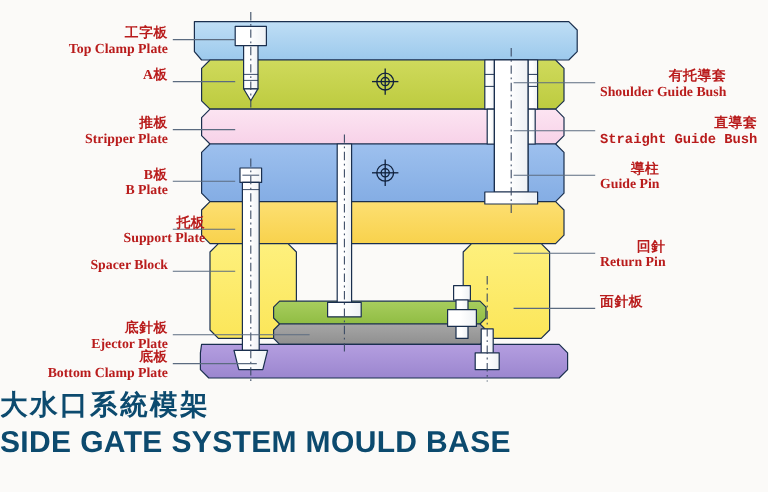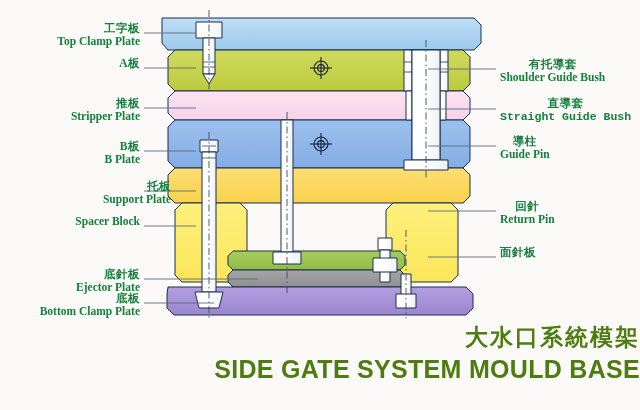--- a/index.html
+++ b/index.html
@@ -4,31 +4,31 @@
 <style>
   html,body{margin:0;padding:0;background:#fff;}
   #stage{
     position:relative;width:640px;height:410px;overflow:hidden;
     background:#fbfaf8;
     font-family:"Liberation Serif",serif;
   }
   #art{position:absolute;left:0;top:0;width:640px;height:410px;}
 
   .lbl{
-    position:absolute;color:#15803d;line-height:1.12;
+    position:absolute;color:#b91c1c;line-height:1.12;
     font-family:"Liberation Serif",serif;font-weight:bold;
     white-space:nowrap;
   }
   .lbl .cn{font-size:11.5px;letter-spacing:.5px;display:block;}
   .lbl .en{font-size:11.5px;letter-spacing:0px;display:block;}
   .lbl.left{text-align:right;}
-  .lbl.right{text-align:center;}
+  .lbl.right{text-align:right;}
 
   #title{
-    position:absolute;left:0;right:0;text-align:right;color:#4d7c0f;
+    position:absolute;left:0;right:0;text-align:left;color:#0c4a6e;
   }
   #title .t-cn{
     font-family:"DejaVu Sans",sans-serif;font-weight:bold;
     font-size:23px;letter-spacing:2px;display:block;
   }
   #title .t-en{
     font-family:"Liberation Sans",sans-serif;font-weight:bold;
     font-size:25px;letter-spacing:.3px;display:block;margin-top:2px;
   }
 </style>

